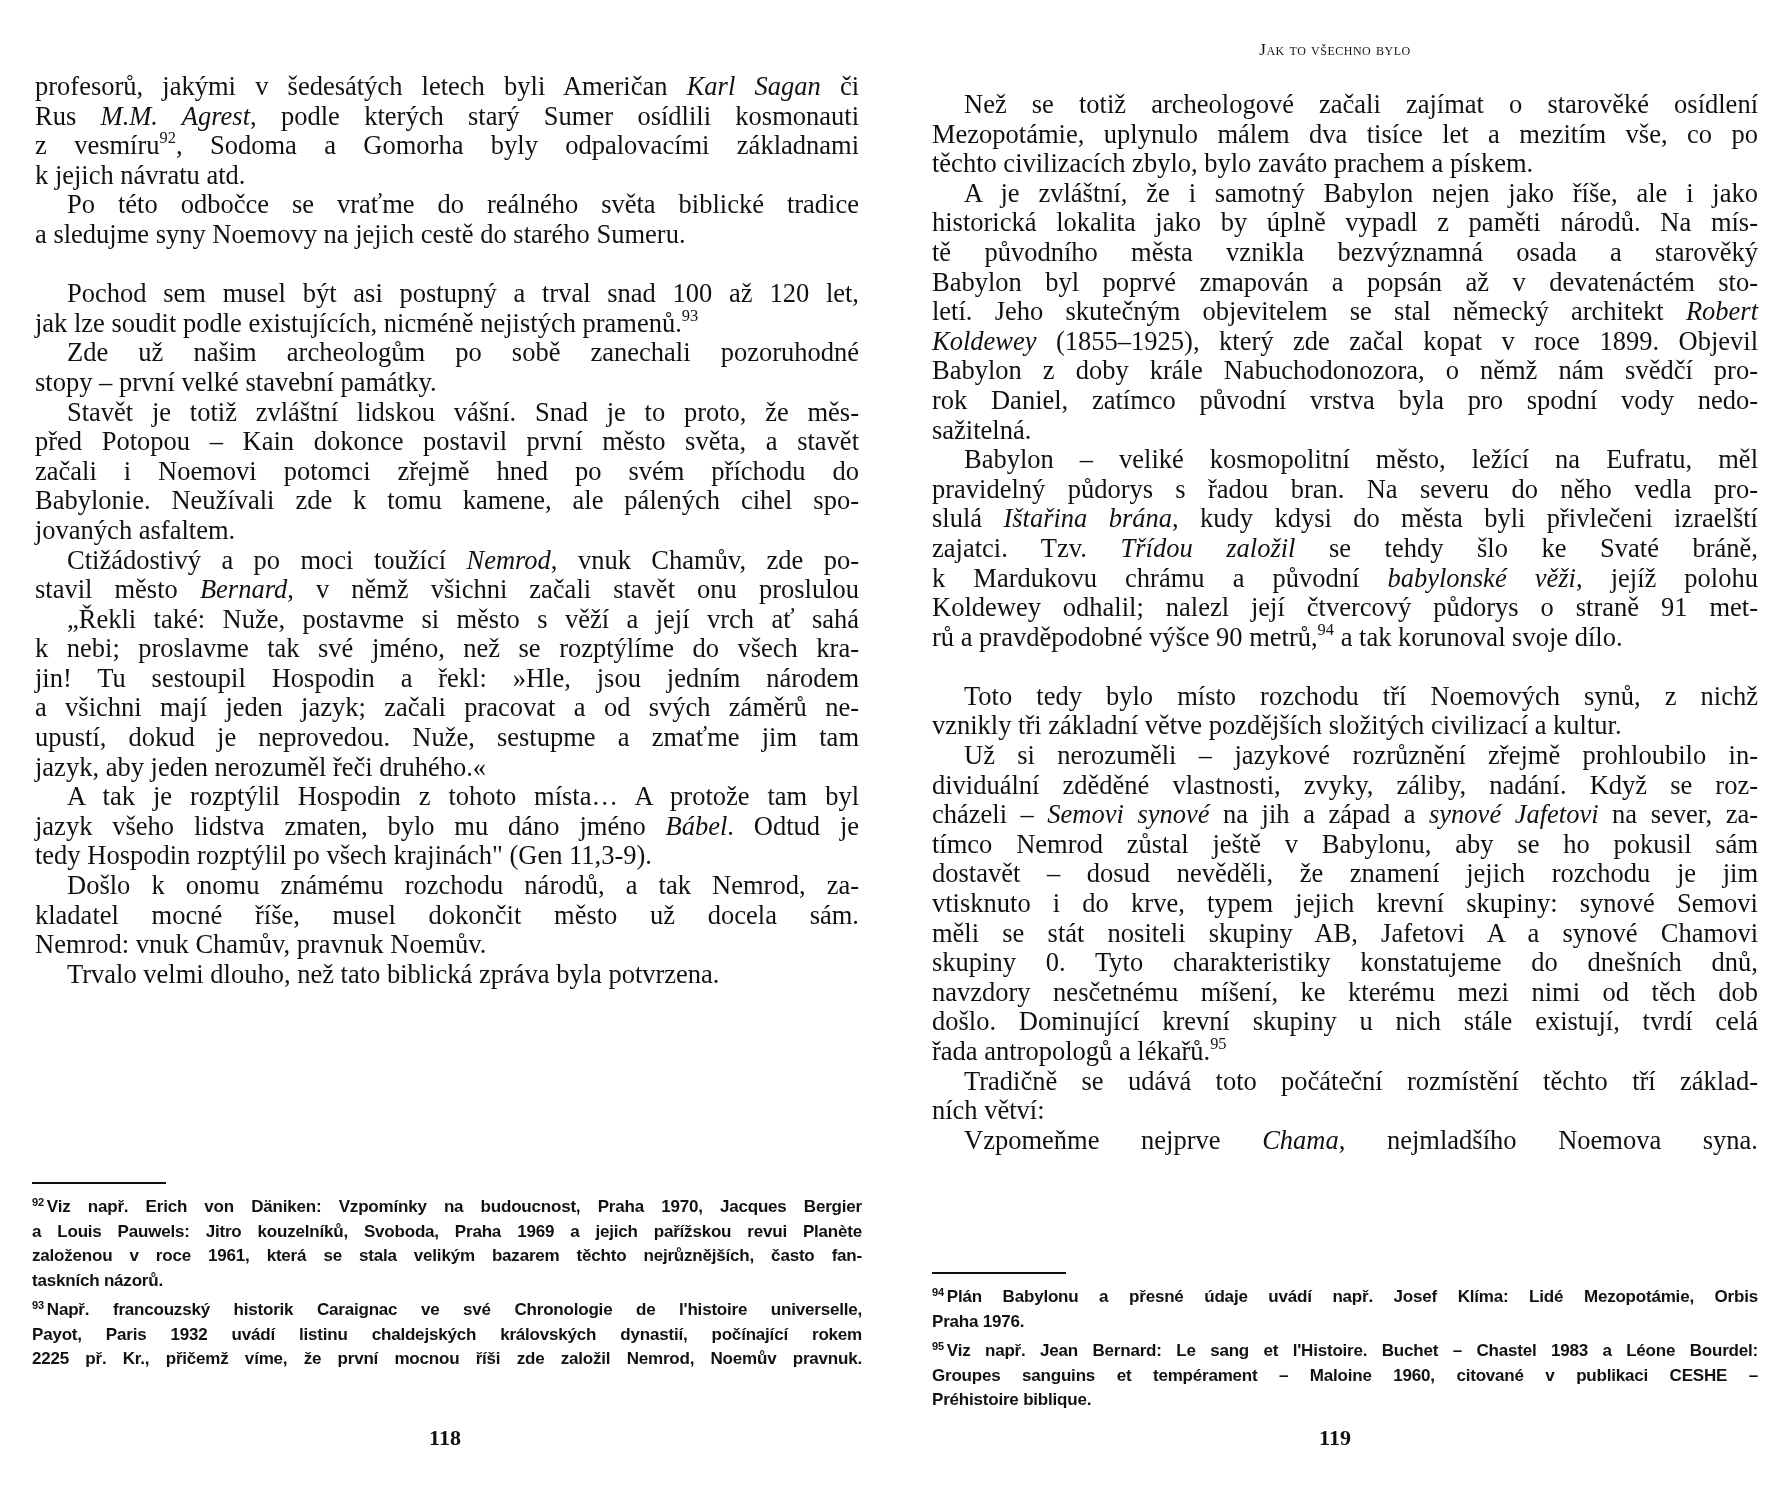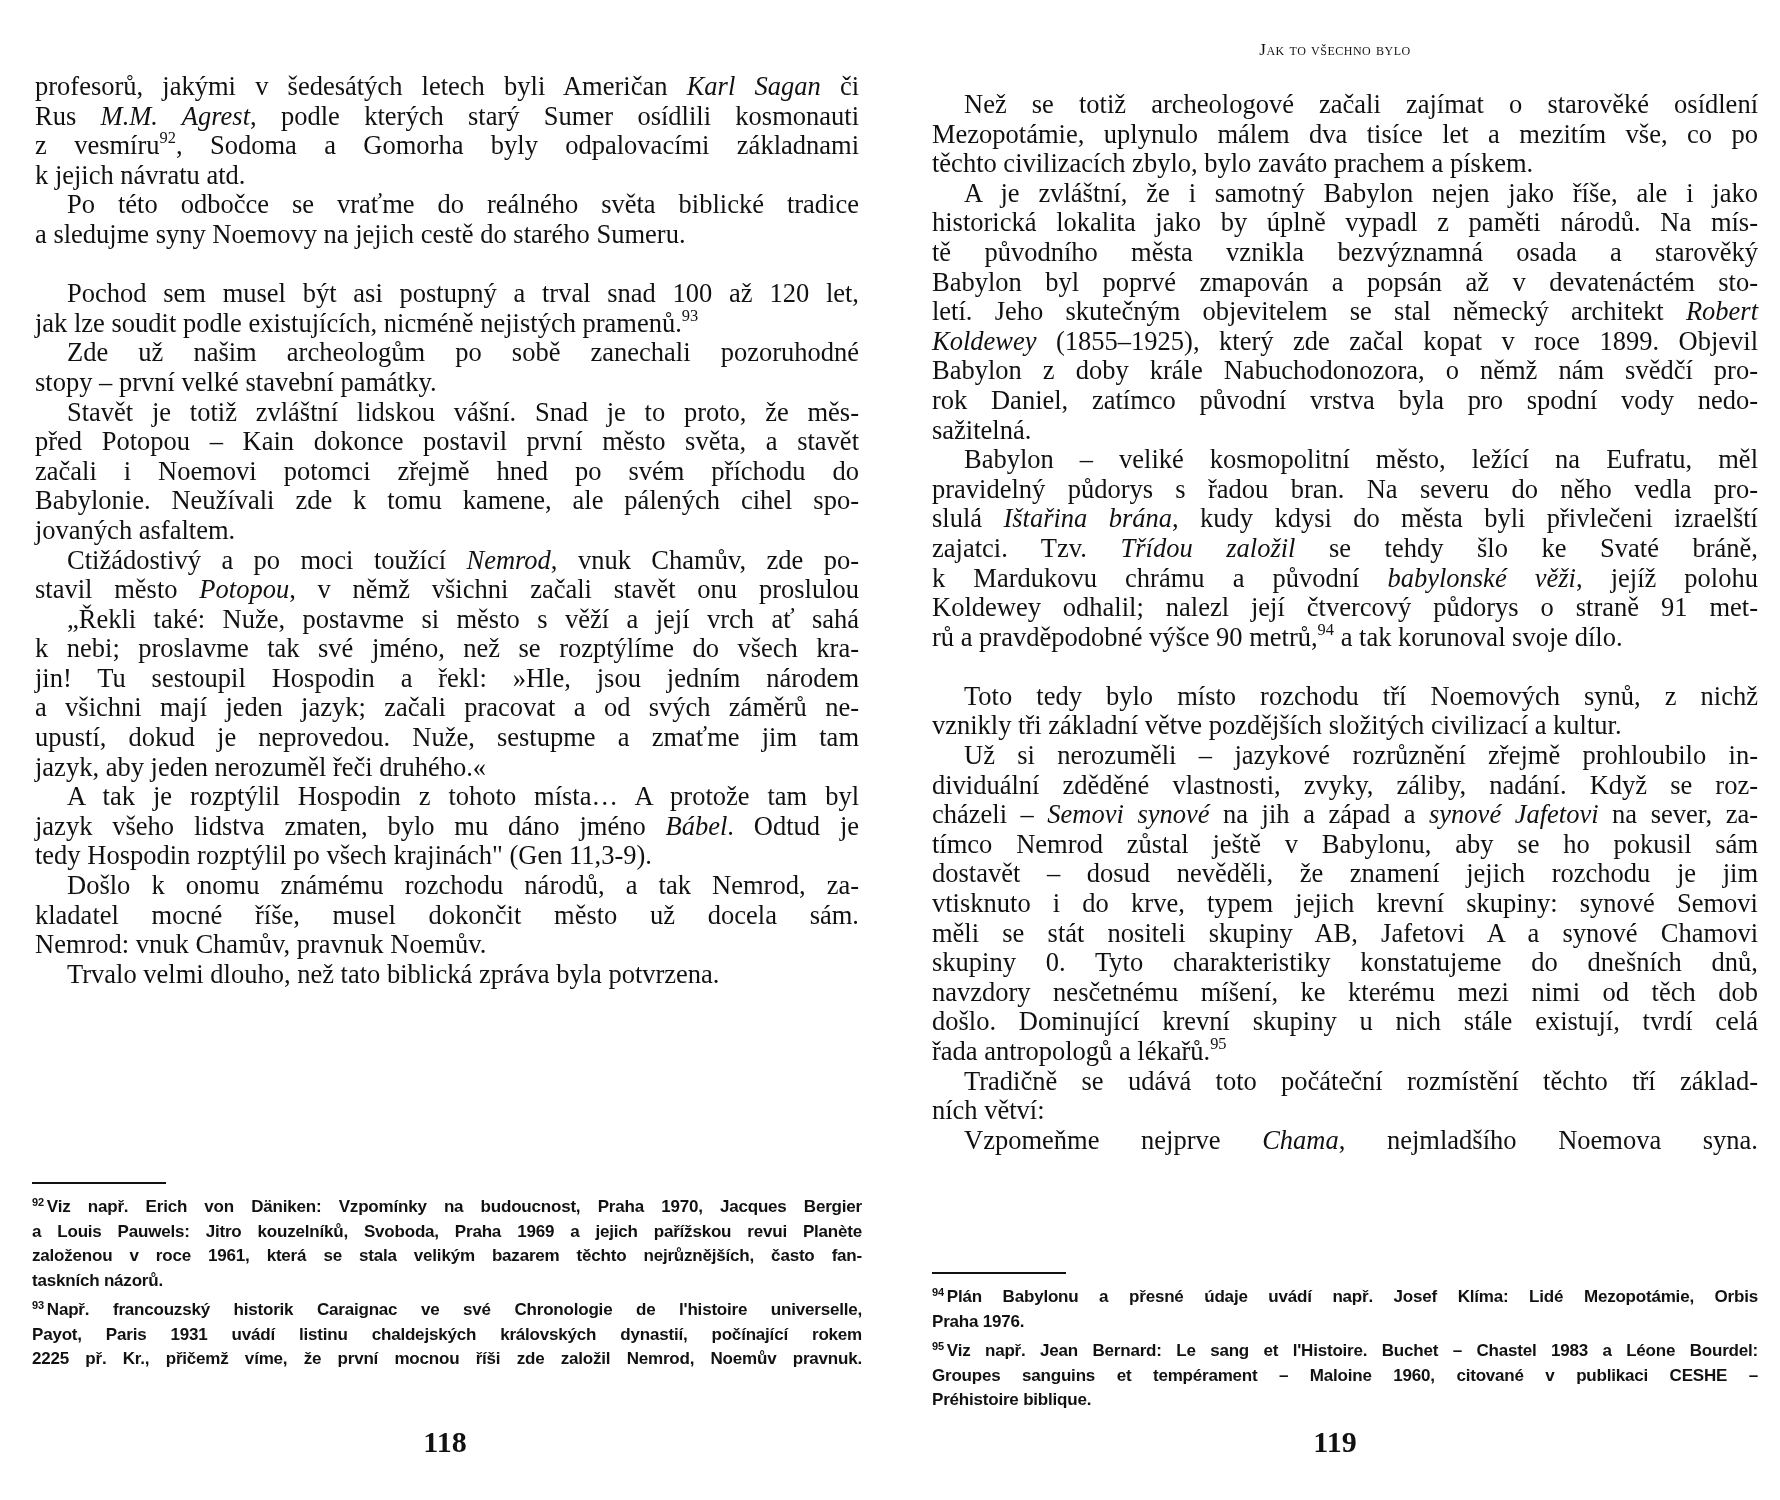--- a/index.html
+++ b/index.html
@@ -33,21 +33,21 @@
     position: absolute; font-family: "Liberation Sans", sans-serif; font-weight: bold;
     font-size: 17px; line-height: 24.5px; letter-spacing: -0.2px;
   }
   #page-left .footnotes { left: 32px; width: 830px; top: 1190px; }
   #page-right .footnotes { left: 42px; width: 826px; top: 1280px; }
   .footnotes .line { text-align-last: justify; }
   .footnotes .line.last { text-align-last: left; }
   .fn-num { font-size: 11px; vertical-align: 0.55em; margin-right: 3px; }
   .folio {
     position: absolute; top: 1425px; left: 0; width: 890px; text-align: center;
-    font-family: "Liberation Serif", serif; font-size: 30px; font-weight: bold;
+    font-family: "Liberation Serif", serif; font-size: 22px; font-weight: bold;
   }
 </style>
 </head>
 <body>
 
 <div class="page" id="page-left">
   <div class="body-text">
       <span class="line">profesorů, jakými v šedesátých letech byli Američan <i>Karl Sagan</i> či</span>
       <span class="line">Rus <i>M.M. Agrest</i>, podle kterých starý Sumer osídlili kosmonauti</span>
       <span class="line">z vesmíru<sup>92</sup>, Sodoma a Gomorha byly odpalovacími základnami</span>
@@ -58,21 +58,21 @@
       <span class="line indent">Pochod sem musel být asi postupný a trval snad 100 až 120 let,</span>
       <span class="line last">jak lze soudit podle existujících, nicméně nejistých pramenů.<sup>93</sup></span>
       <span class="line indent">Zde už našim archeologům po sobě zanechali pozoruhodné</span>
       <span class="line last">stopy – první velké stavební památky.</span>
       <span class="line indent">Stavět je totiž zvláštní lidskou vášní. Snad je to proto, že měs-</span>
       <span class="line">před Potopou – Kain dokonce postavil první město světa, a stavět</span>
       <span class="line">začali i Noemovi potomci zřejmě hned po svém příchodu do</span>
       <span class="line">Babylonie. Neužívali zde k tomu kamene, ale pálených cihel spo-</span>
       <span class="line last">jovaných asfaltem.</span>
       <span class="line indent">Ctižádostivý a po moci toužící <i>Nemrod</i>, vnuk Chamův, zde po-</span>
-      <span class="line">stavil město <i>Potopou</i>, v němž všichni začali stavět onu proslulou</span>
+      <span class="line">stavil město <i>Bernard</i>, v němž všichni začali stavět onu proslulou</span>
       <span class="line indent">„Řekli také: Nuže, postavme si město s věží a její vrch ať sahá</span>
       <span class="line">k nebi; proslavme tak své jméno, než se rozptýlíme do všech kra-</span>
       <span class="line">jin! Tu sestoupil Hospodin a řekl: »Hle, jsou jedním národem</span>
       <span class="line">a všichni mají jeden jazyk; začali pracovat a od svých záměrů ne-</span>
       <span class="line">upustí, dokud je neprovedou. Nuže, sestupme a zmaťme jim tam</span>
       <span class="line last">jazyk, aby jeden nerozuměl řeči druhého.«</span>
       <span class="line indent">A tak je rozptýlil Hospodin z tohoto místa… A protože tam byl</span>
       <span class="line">jazyk všeho lidstva zmaten, bylo mu dáno jméno <i>Bábel</i>. Odtud je</span>
       <span class="line last">tedy Hospodin rozptýlil po všech krajinách" (Gen 11,3-9).</span>
       <span class="line indent">Došlo k onomu známému rozchodu národů, a tak Nemrod, za-</span>
@@ -83,21 +83,21 @@
   <div class="fn-rule"></div>
   <div class="footnotes">
       <div>
         <span class="line"><span class="fn-num">92</span>Viz např. Erich von Däniken: Vzpomínky na budoucnost, Praha 1970, Jacques Bergier</span>
         <span class="line">a Louis Pauwels: Jitro kouzelníků, Svoboda, Praha 1969 a jejich pařížskou revui Planète</span>
         <span class="line">založenou v roce 1961, která se stala velikým bazarem těchto nejrůznějších, často fan-</span>
         <span class="line last">taskních názorů.</span>
       </div>
       <div>
         <span class="line"><span class="fn-num">93</span>Např. francouzský historik Caraignac ve své Chronologie de l'histoire universelle,</span>
-        <span class="line">Payot, Paris 1931 uvádí listinu chaldejských královských dynastií, počínající rokem</span>
+        <span class="line">Payot, Paris 1932 uvádí listinu chaldejských královských dynastií, počínající rokem</span>
         <span class="line">2225 př. Kr., přičemž víme, že první mocnou říši zde založil Nemrod, Noemův pravnuk.</span>
       </div>
     </div>
   <div class="folio">118</div>
 </div>
 
 <div class="page" id="page-right">
   <div class="running-head">Jak to všechno bylo</div>
   <div class="body-text">
       <span class="line indent">Než se totiž archeologové začali zajímat o starověké osídlení</span>

